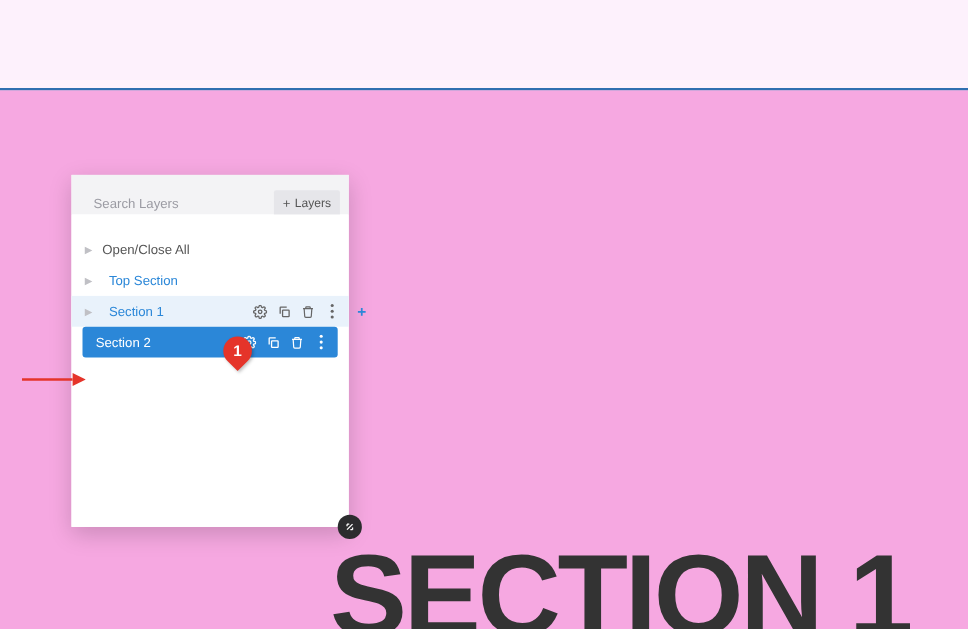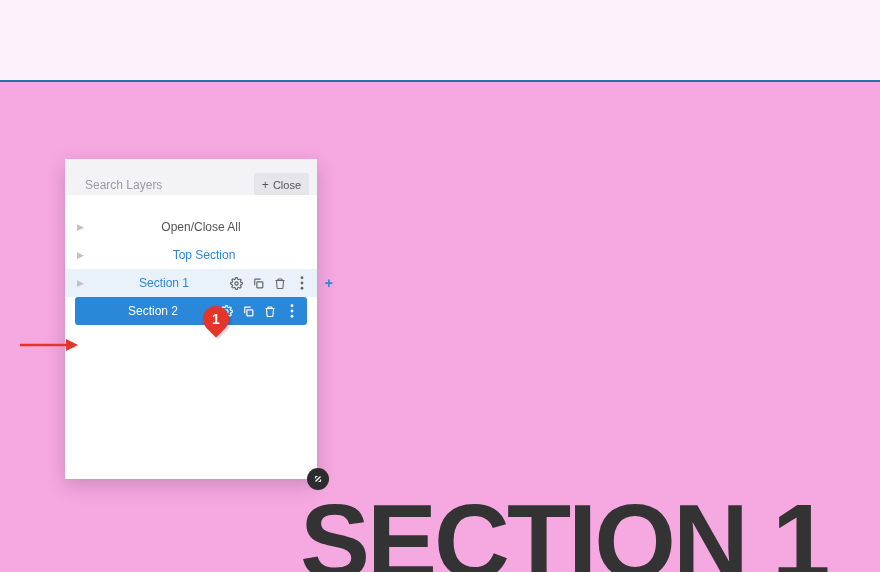--- a/index.html
+++ b/index.html
@@ -102,21 +102,21 @@
     font-size: 12px;
     padding: 0 8px 0 12px;
     position: relative;
   }
   .tree-row .expand-caret {
     width: 10px;
     color: #c0c0c5;
     font-size: 9px;
     margin-right: 6px;
   }
-  .tree-row .row-label { flex: 1; text-align: center; }
+  .tree-row .row-label { flex: 1; }
   .openclose .row-label { color: #555; font-weight: 500; }
   
   .section-row .row-label { color: #2b87d8; margin-left: 6px; }
   
   .section-row .row-actions {
     display: flex;
     align-items: center;
     gap: 8px;
   }
   .section-row .row-actions .act {
@@ -215,21 +215,21 @@
 <div class="canvas">
   <div class="topbar"></div>
 
   <div class="big-section-text">SECTION 1</div>
 
   <div class="panel">
     <div class="search-row">
       <input class="search-input" type="text" placeholder="Search Layers" style="">
       <button class="filter-btn">
         <span class="plus">+</span>
-        <span>Close</span>
+        <span>Layers</span>
       </button>
     </div>
     <div class="tree">
       <div class="divider-row"></div>
       <div class="tree-row openclose">
         <span class="expand-caret">▶</span>
         <span class="row-label">Open/Close All</span>
       </div>
 
       <div class="tree-row section-row">

